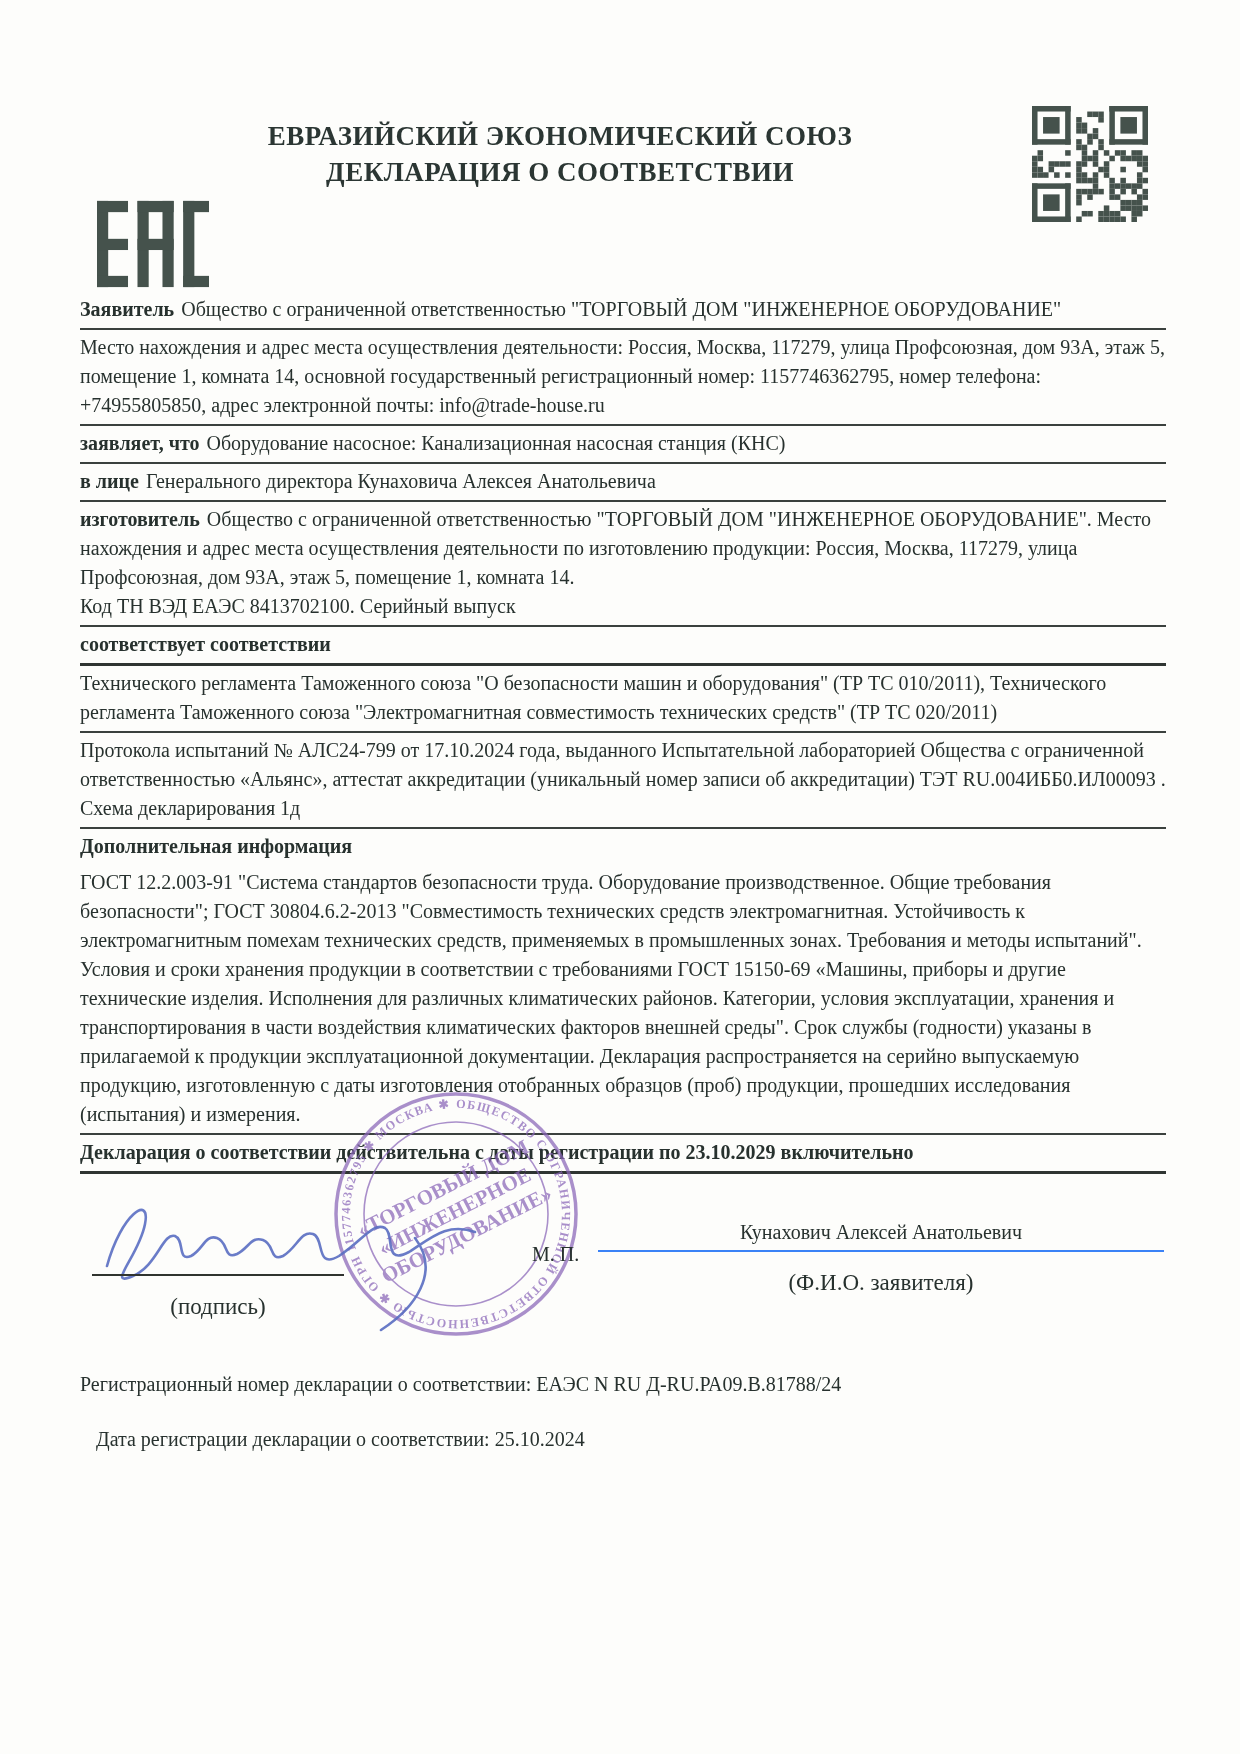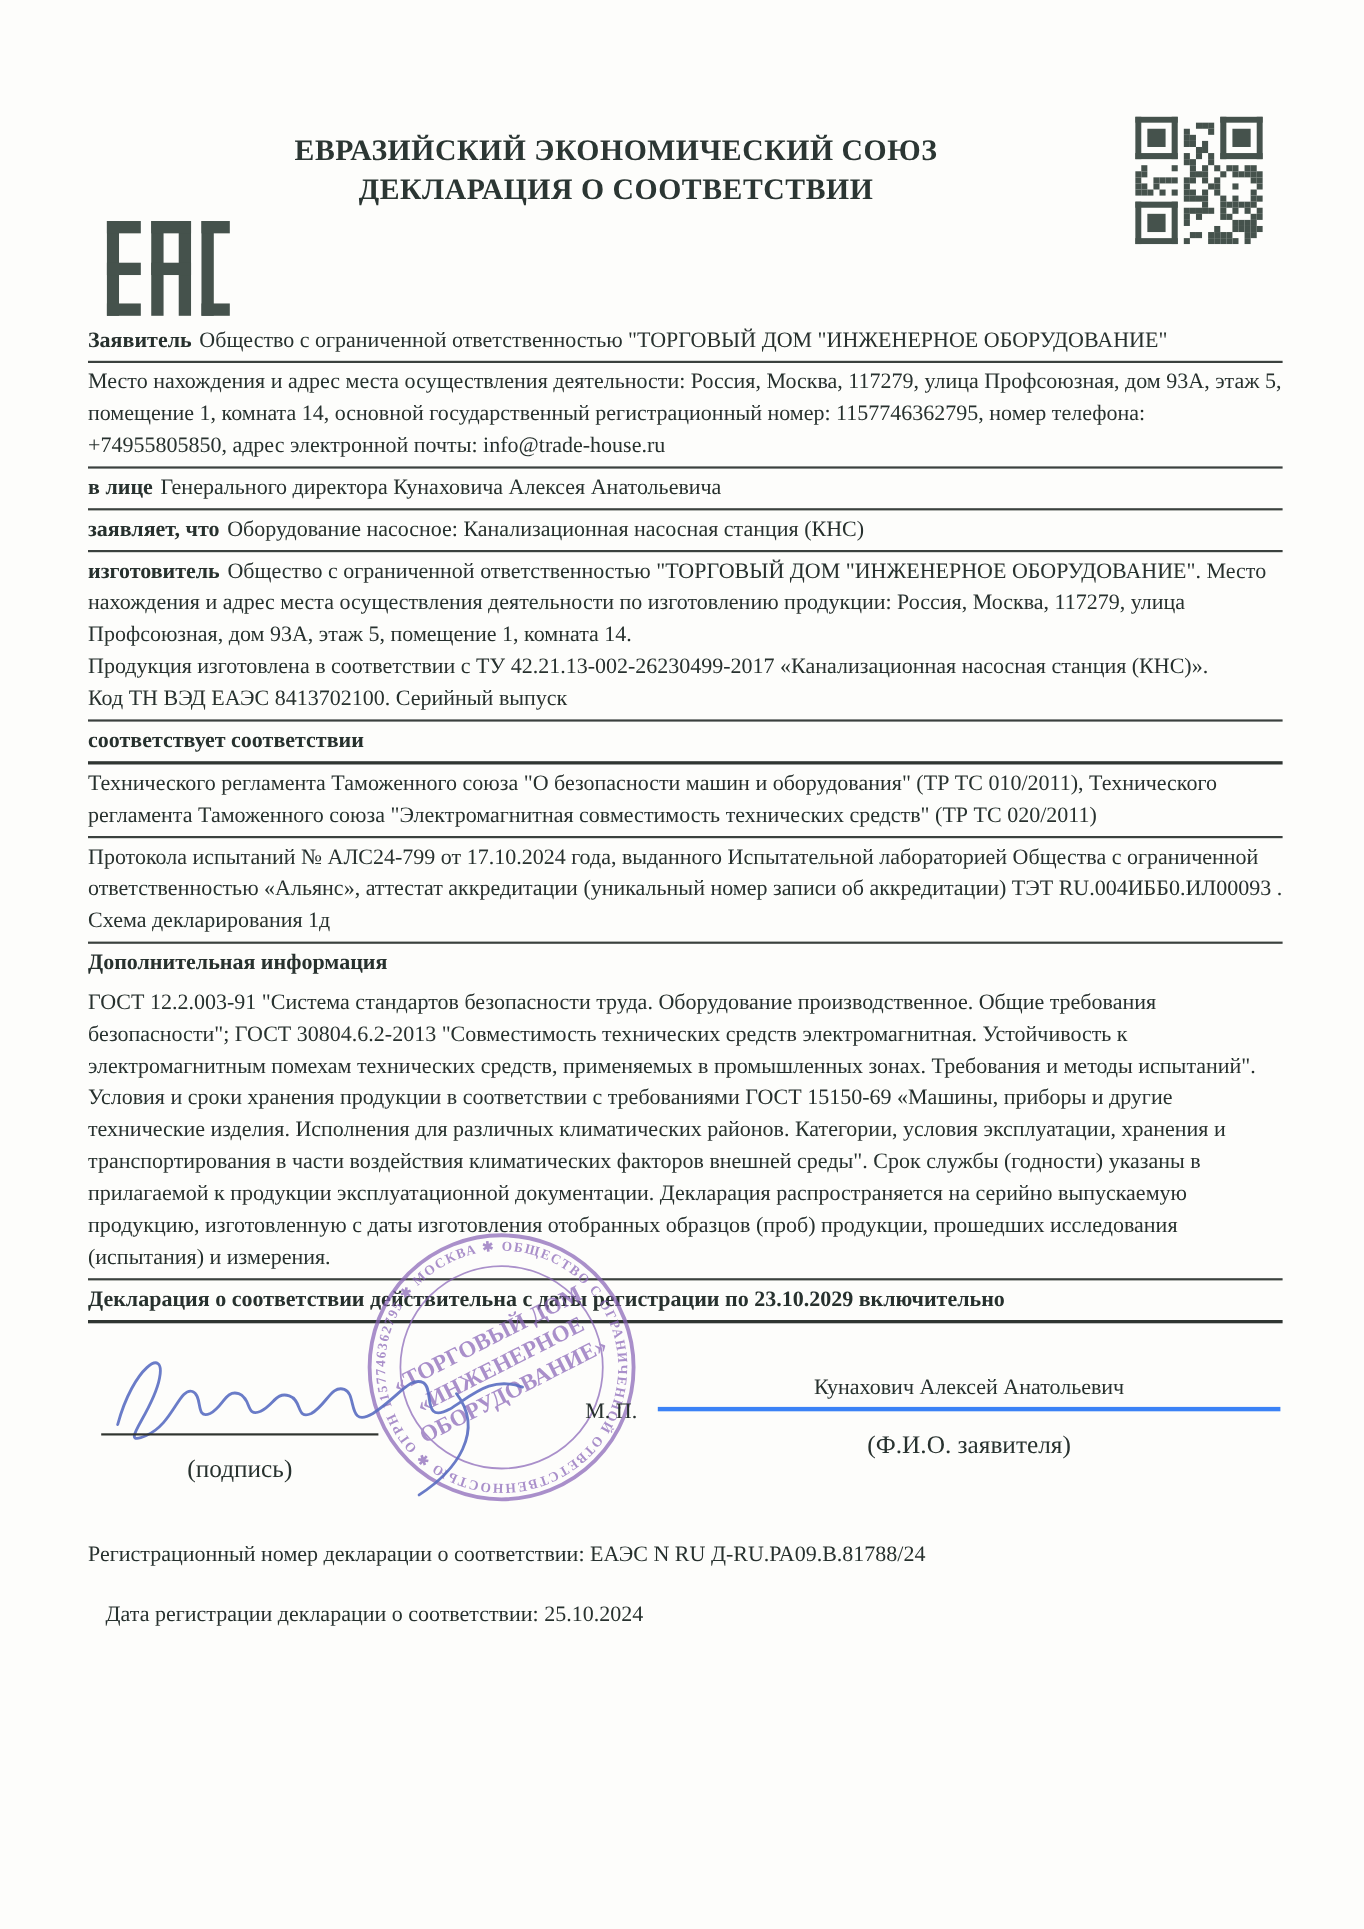--- a/index.html
+++ b/index.html
@@ -29,21 +29,21 @@
   .bold{font-weight:bold;}
   
   .sign-area{position:relative;height:182px;}
   .sig-svg{position:absolute;left:5px;top:14px;}
   .stamp-wrap{position:absolute;left:248px;top:-88px;width:256px;height:256px;pointer-events:none;}
   .mp{position:absolute;left:452px;top:66px;font-size:20px;}
   .sig-line-wrap{position:absolute;left:12px;top:72px;width:252px;text-align:center;}
   .sig-line-wrap .line{border-bottom:2px solid #30342f;height:28px;}
   .cap{font-size:23px;padding-top:16px;text-align:center;}
   .name-wrap{position:absolute;left:518px;top:44px;width:566px;text-align:center;}
-  .name-wrap .name{border-bottom:4px solid #3b82f6;padding-bottom:3px;}
+  .name-wrap .name{border-bottom:2px solid #3b82f6;padding-bottom:3px;}
   
   .footer-row{font-weight:normal;font-size:20px;margin-top:14px;}
   .footer-row + .footer-row{margin-top:26px;margin-left:16px;}
 </style>
 </head>
 <body>
 
 <div class="page">
 
   <div class="titles">
@@ -214,30 +214,29 @@
 
     <div class="sec">
       <span class="lbl">Заявитель</span><span>Общество с ограниченной ответственностью "ТОРГОВЫЙ ДОМ "ИНЖЕНЕРНОЕ ОБОРУДОВАНИЕ"</span>
     </div>
 
     <div class="sec">
       <span>Место нахождения и адрес места осуществления деятельности: Россия, Москва, 117279, улица Профсоюзная, дом 93А, этаж 5, помещение 1, комната 14, основной государственный регистрационный номер: 1157746362795, номер телефона: +74955805850, адрес электронной почты: info@trade-house.ru</span>
     </div>
 
     <div class="sec">
+      <span class="lbl">заявляет, что</span><span>Оборудование насосное: Канализационная насосная станция (КНС)</span>
+    </div>
+
+    <div class="sec">
       <span class="lbl">в лице</span><span>Генерального директора Кунаховича Алексея Анатольевича</span>
     </div>
 
     <div class="sec">
-      <span class="lbl">заявляет, что</span><span>Оборудование насосное: Канализационная насосная станция (КНС)</span>
-    </div>
-
-    <div class="sec">
       <div><span class="lbl">изготовитель</span><span>Общество с ограниченной ответственностью "ТОРГОВЫЙ ДОМ "ИНЖЕНЕРНОЕ ОБОРУДОВАНИЕ". Место нахождения и адрес места осуществления деятельности по изготовлению продукции: Россия, Москва, 117279, улица Профсоюзная, дом 93А, этаж 5, помещение 1, комната 14.</span></div>
-      <div>Продукция изготовлена в соответствии с ТУ 42.21.13-002-26230499-2017 «Канализационная насосная станция (КНС)».</div>
       <div>Код ТН ВЭД ЕАЭС 8413702100. Серийный выпуск</div>
     </div>
 
     <div class="sec thick">
       <span class="bold">соответствует соответствии</span>
     </div>
 
     <div class="sec">
       <span>Технического регламента Таможенного союза "О безопасности машин и оборудования" (ТР ТС 010/2011), Технического регламента Таможенного союза "Электромагнитная совместимость технических средств" (ТР ТС 020/2011)</span>
     </div>

